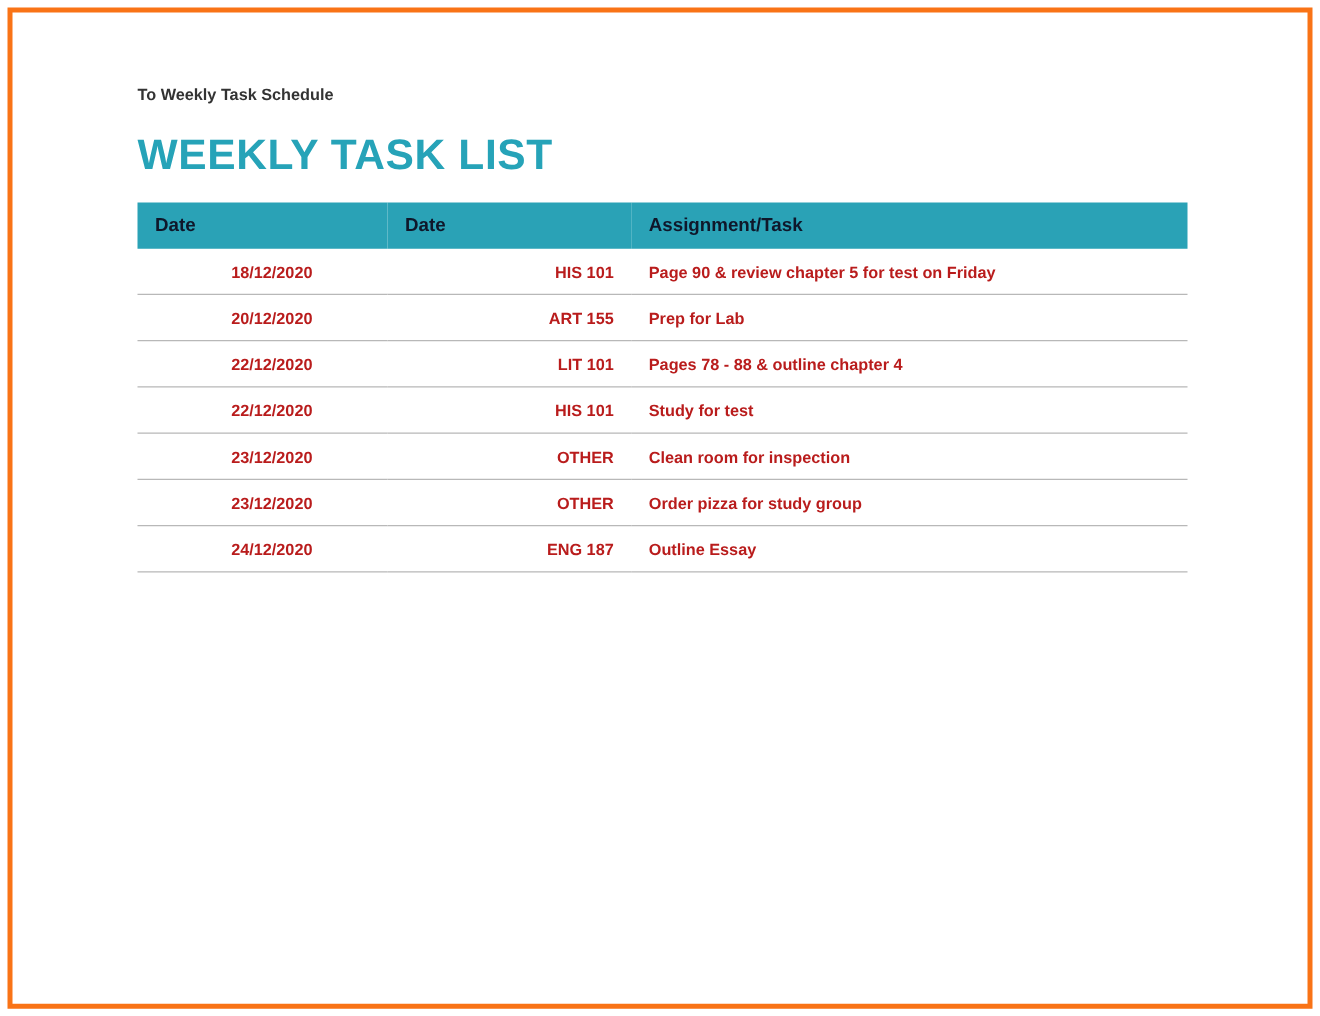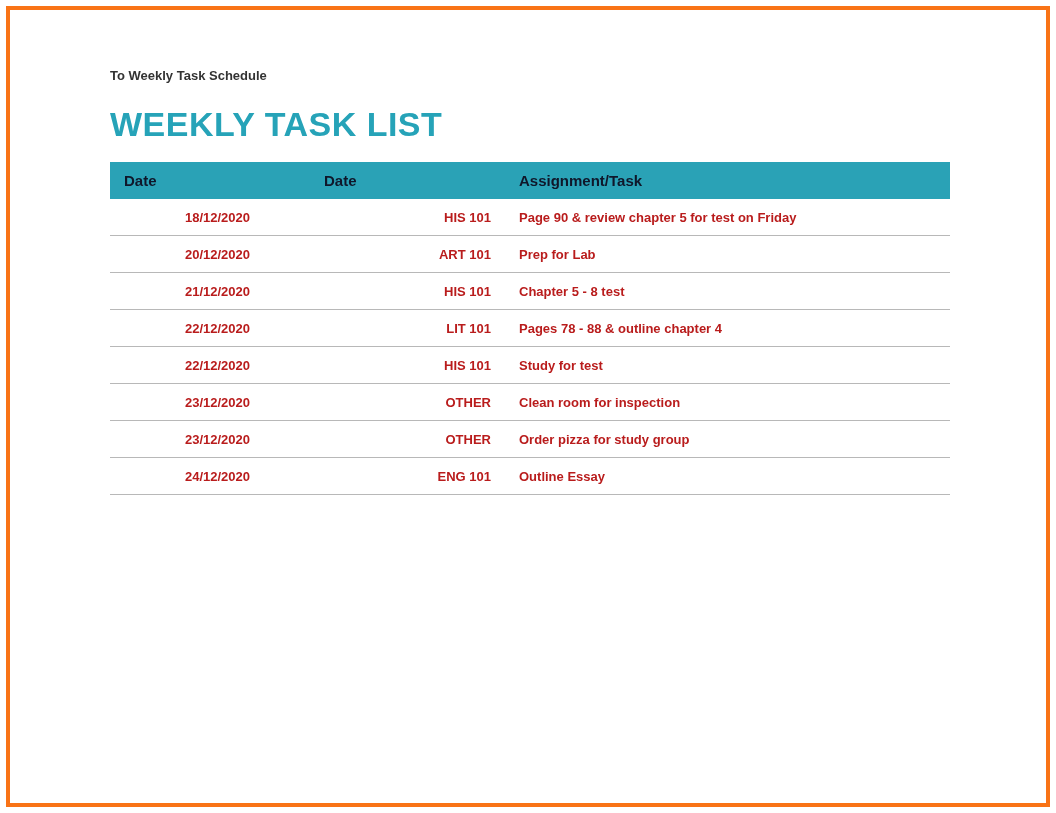--- a/index.html
+++ b/index.html
@@ -96,27 +96,22 @@
       </tr>
     </thead>
     <tbody id="task-tbody">
         <tr>
           <td class="cell-date">18/12/2020</td>
           <td class="cell-class">HIS 101</td>
           <td class="cell-task">Page 90 &amp; review chapter 5 for test on Friday</td>
         </tr>
         <tr>
           <td class="cell-date">20/12/2020</td>
-          <td class="cell-class">ART 101</td>
+          <td class="cell-class">ART 155</td>
           <td class="cell-task">Prep for Lab</td>
-        </tr>
-        <tr>
-          <td class="cell-date">21/12/2020</td>
-          <td class="cell-class">HIS 101</td>
-          <td class="cell-task">Chapter 5 - 8 test</td>
         </tr>
         <tr>
           <td class="cell-date">22/12/2020</td>
           <td class="cell-class">LIT 101</td>
           <td class="cell-task">Pages 78 - 88 &amp; outline chapter 4</td>
         </tr>
         <tr>
           <td class="cell-date">22/12/2020</td>
           <td class="cell-class">HIS 101</td>
           <td class="cell-task">Study for test</td>
@@ -126,19 +121,19 @@
           <td class="cell-class">OTHER</td>
           <td class="cell-task">Clean room for inspection</td>
         </tr>
         <tr>
           <td class="cell-date">23/12/2020</td>
           <td class="cell-class">OTHER</td>
           <td class="cell-task">Order pizza for study group</td>
         </tr>
         <tr>
           <td class="cell-date">24/12/2020</td>
-          <td class="cell-class">ENG 101</td>
+          <td class="cell-class">ENG 187</td>
           <td class="cell-task">Outline Essay</td>
         </tr>
       </tbody>
   </table>
 
 </div>
 
 </body></html>

